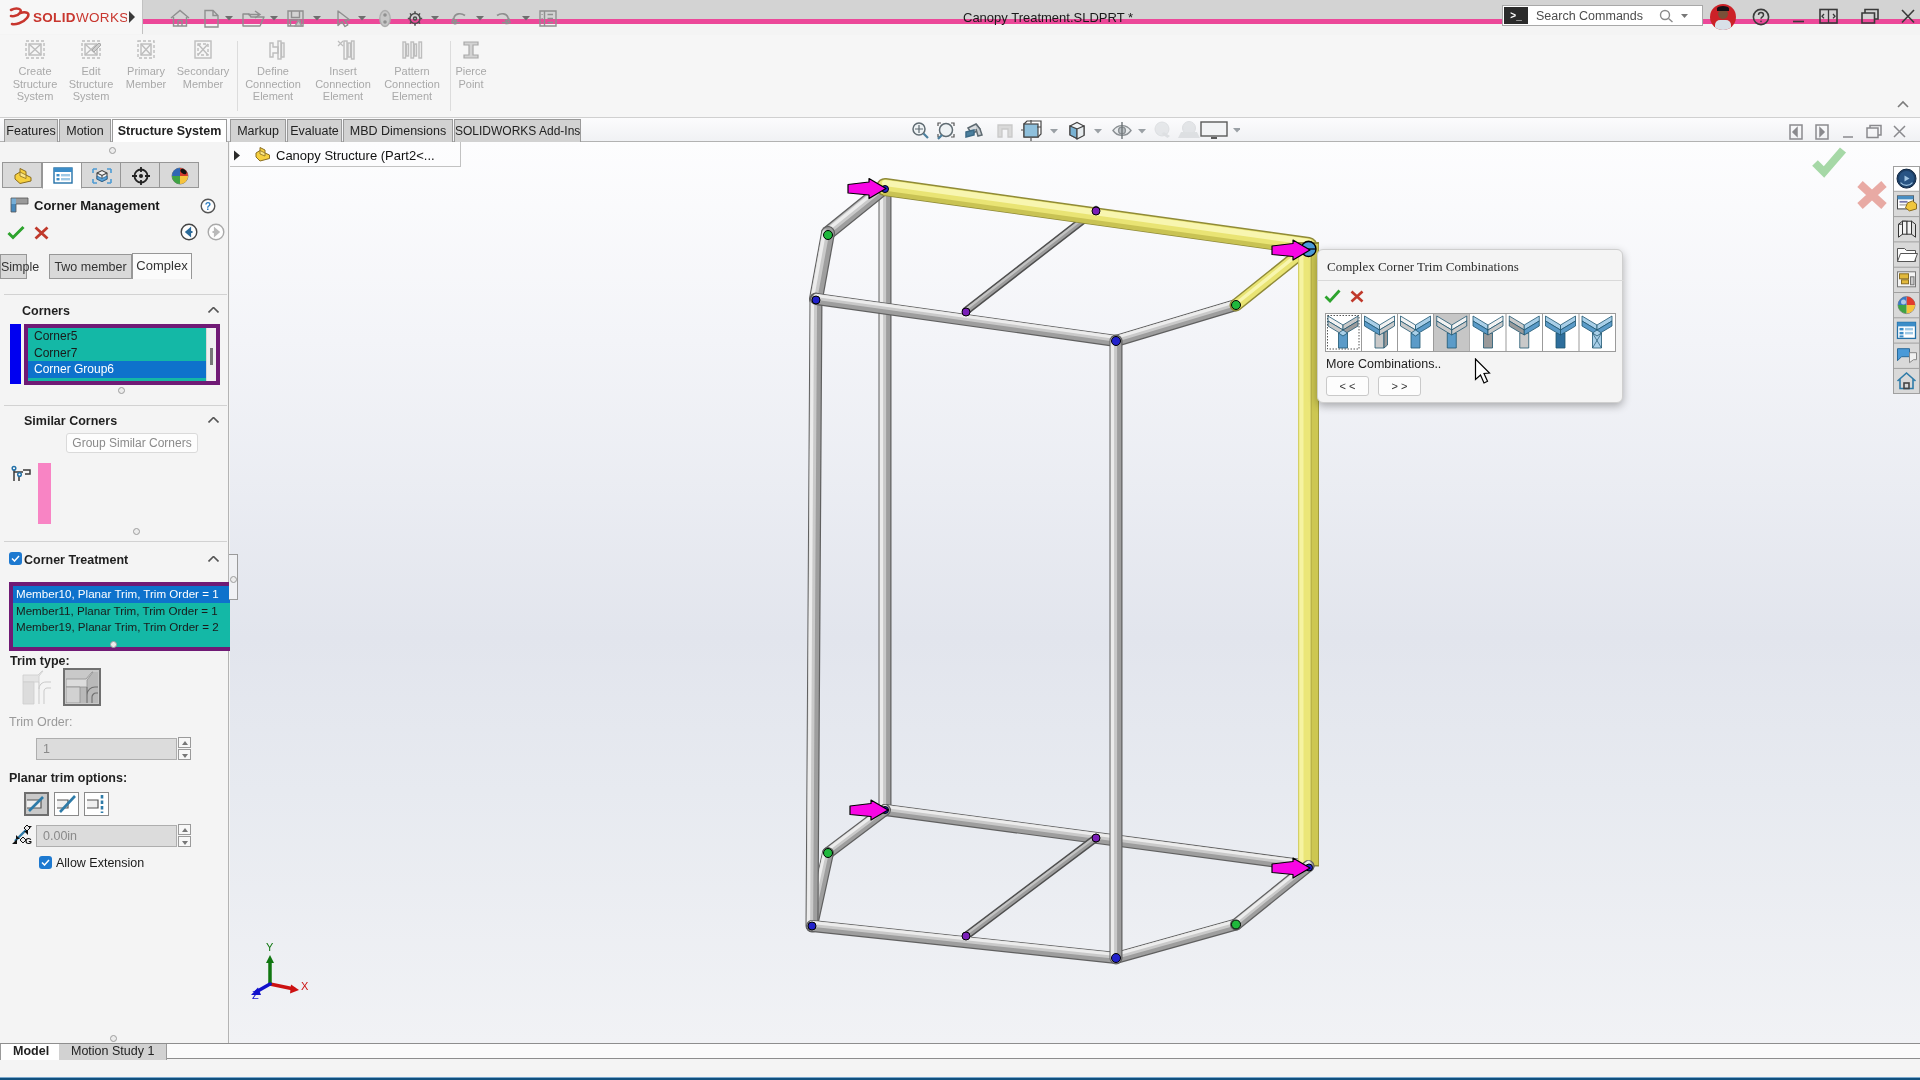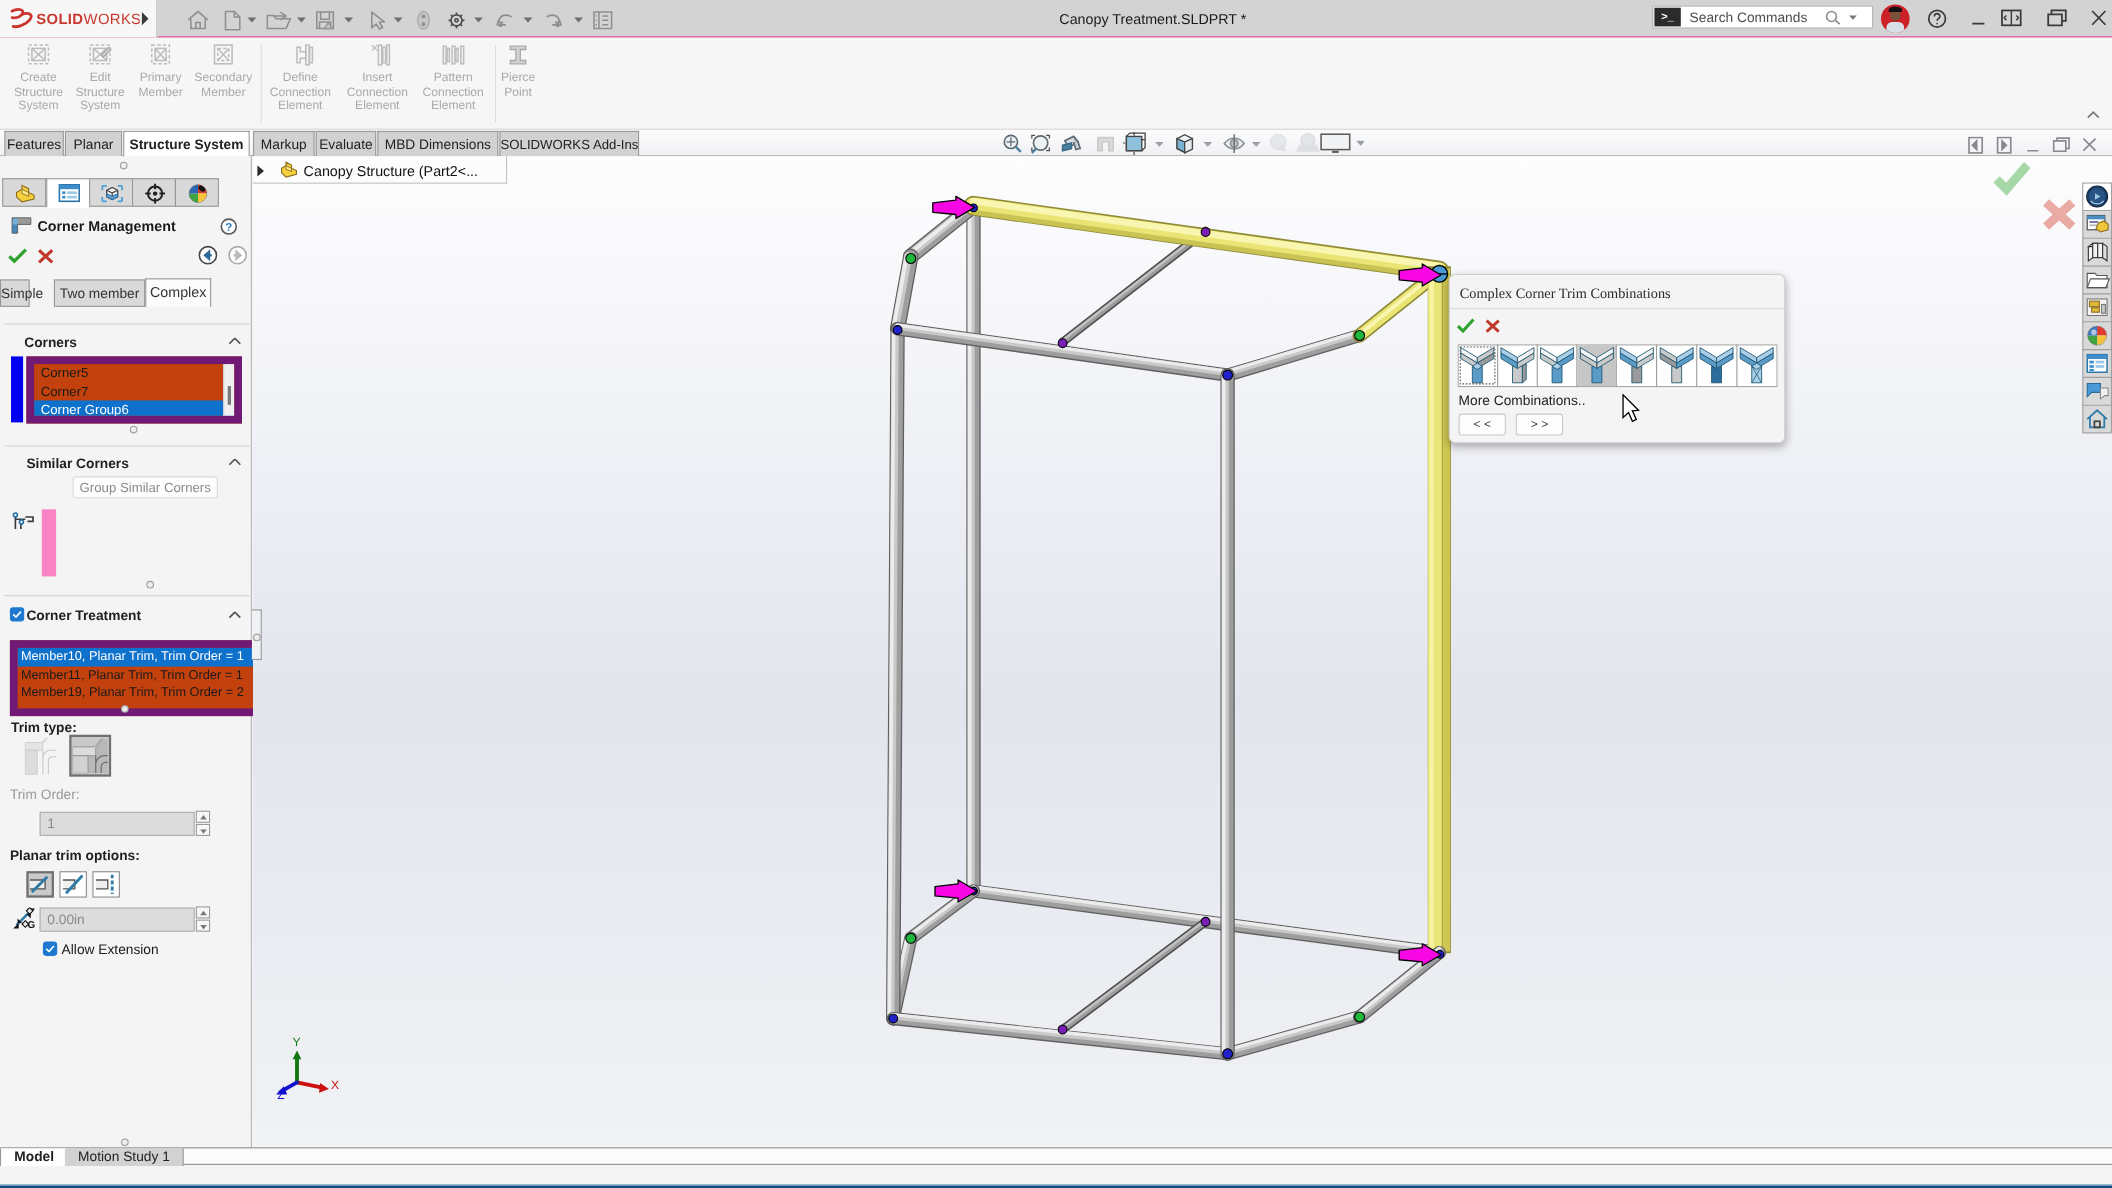--- a/index.html
+++ b/index.html
@@ -1,21 +1,21 @@
 <!DOCTYPE html>
 <html><head>
 <meta charset="utf-8">
 <style>
 * { margin:0; padding:0; box-sizing:border-box; }
 html,body { width:1920px; height:1080px; overflow:hidden; font-family:"Liberation Sans", sans-serif; }
 .abs { position:absolute; }
 #page { position:relative; width:1920px; height:1080px; background:#f4f4f4; }
 
 
-#titlebar { position:absolute; left:0; top:0; width:1920px; height:34px; background:#d3d3d3; border-bottom:1px solid #ec4899; }
+#titlebar { position:absolute; left:0; top:0; width:1920px; height:24px; background:#d3d3d3; border-bottom:5px solid #ec4899; }
 #logoarea { position:absolute; left:0; top:0; width:143px; height:34px; background:#f7f7f7; border-right:1px solid #c2c2c2; }
 #doctitle { position:absolute; left:963px; top:10px; font-size:13px; color:#1a1a1a; }
 #searchbox { position:absolute; left:1502px; top:5px; width:201px; height:21px; background:#fff; border:1px solid #a8a8a8; }
 #searchbox .sicon { position:absolute; left:1px; top:1px; width:24px; height:17px; background:#2b2b2b; color:#fff; font-size:10px; font-weight:bold; line-height:17px; text-align:center; }
 #searchbox .stext { position:absolute; left:33px; top:3px; font-size:12.5px; color:#4d4d4d; }
 
 
 #ribbon { position:absolute; left:0; top:35px; width:1920px; height:83px; background:#f6f6f6; border-bottom:1px solid #d0d0d0; }
 .rbtn { position:absolute; top:3px; text-align:center; color:#a9a9a9; font-size:11px; line-height:12.5px; }
 .rbtn .ric { display:block; margin:0 auto 3px auto; }
@@ -29,21 +29,21 @@
 
 #panel { position:absolute; left:0; top:142px; width:229px; height:901px; background:#f4f4f4; border-right:1px solid #b3b3b3; font-size:12px; color:#1a1a1a; }
 .mtab { position:absolute; top:20px; width:40px; height:26px; background:#d9d9d9; border:1px solid #979797; }
 .mtab.on { background:#fff; border-bottom:1px solid #fff; height:27px; }
 .ptab { position:absolute; height:25px; line-height:24px; text-align:center; font-size:12.5px; color:#333; background:#d9d9d9; border:1px solid #979797; }
 .ptab.on { background:#fbfbfb; border-bottom:none; height:26px; }
 .sephr { position:absolute; left:4px; width:223px; height:1px; background:#d2d2d2; }
 .sechead { position:absolute; font-size:12.5px; font-weight:bold; color:#1f1f1f; }
 .chev { position:absolute; width:11px; height:6px; }
 .grip { position:absolute; width:7px; height:7px; border-radius:50%; background:#ececec; border:1px solid #9d9d9d; }
-.lbox { position:absolute; background:#c2410c; border:7px solid #701a75; overflow:hidden; }
+.lbox { position:absolute; background:#14b8a6; border:4px solid #701a75; overflow:hidden; }
 .litem { height:16.5px; line-height:16.5px; padding-left:6px; font-size:12px; white-space:nowrap; }
 .litem.sel { background:#0e72cc; color:#fff; }
 .spin { position:absolute; background:#dcdcdc; border:1px solid #aeaeae; color:#8a8a8a; font-size:12.5px; }
 .spinbtns { position:absolute; width:13px; }
 .spinbtns div { height:11px; background:#f7f7f7; border:1px solid #9a9a9a; position:relative; }
 .spinbtns div + div { margin-top:1px; }
 .spinbtns i { position:absolute; left:3px; width:0; height:0; border-left:3px solid transparent; border-right:3px solid transparent; }
 
 
 #viewport { position:absolute; left:230px; top:142px; width:1690px; height:901px;
@@ -203,21 +203,21 @@
           <path d="M6 4 h14 v3 h-5 v10 h5 v3 H6 v-3 h5 V7 H6 z" fill="#d3d3d3" stroke="#a9a9a9" stroke-width="1.2"></path>
         </svg>
       Pierce<br>Point
     </div>
     <svg class="abs" style="left:1896px;top:65px" width="14" height="9" fill="none" stroke="#7c7c7c" stroke-width="1.6">
         <path d="M2 7 L7 2 L12 7"></path>
       </svg>
   </div>
   <div id="tabrow">
     <div class="ctab" style="left:4px;width:54px">Features</div>
-    <div class="ctab" style="left:59px;width:52px">Planar</div>
+    <div class="ctab" style="left:59px;width:52px">Motion</div>
     <div class="ctab active" style="left:112px;width:115px">Structure System</div>
     <div class="ctab" style="left:230px;width:56px">Markup</div>
     <div class="ctab" style="left:287px;width:55px">Evaluate</div>
     <div class="ctab" style="left:343px;width:110px">MBD Dimensions</div>
     <div class="ctab" style="left:454px;width:127px;font-size:12px">SOLIDWORKS Add-Ins</div>
     <svg class="abs" style="left:908px;top:2px" width="330" height="21" viewBox="0 0 330 21">
       <g fill="none" stroke="#5f6b72" stroke-width="1.5">
         <circle cx="11" cy="9" r="6" fill="#eef2f4"></circle>
           <path d="M15.5 13.5 L20 18" stroke-width="2.2" stroke="#4b7f9e"></path>
         <path d="M11 5 v8 M7 9 h8" stroke-width="1.2"></path>

